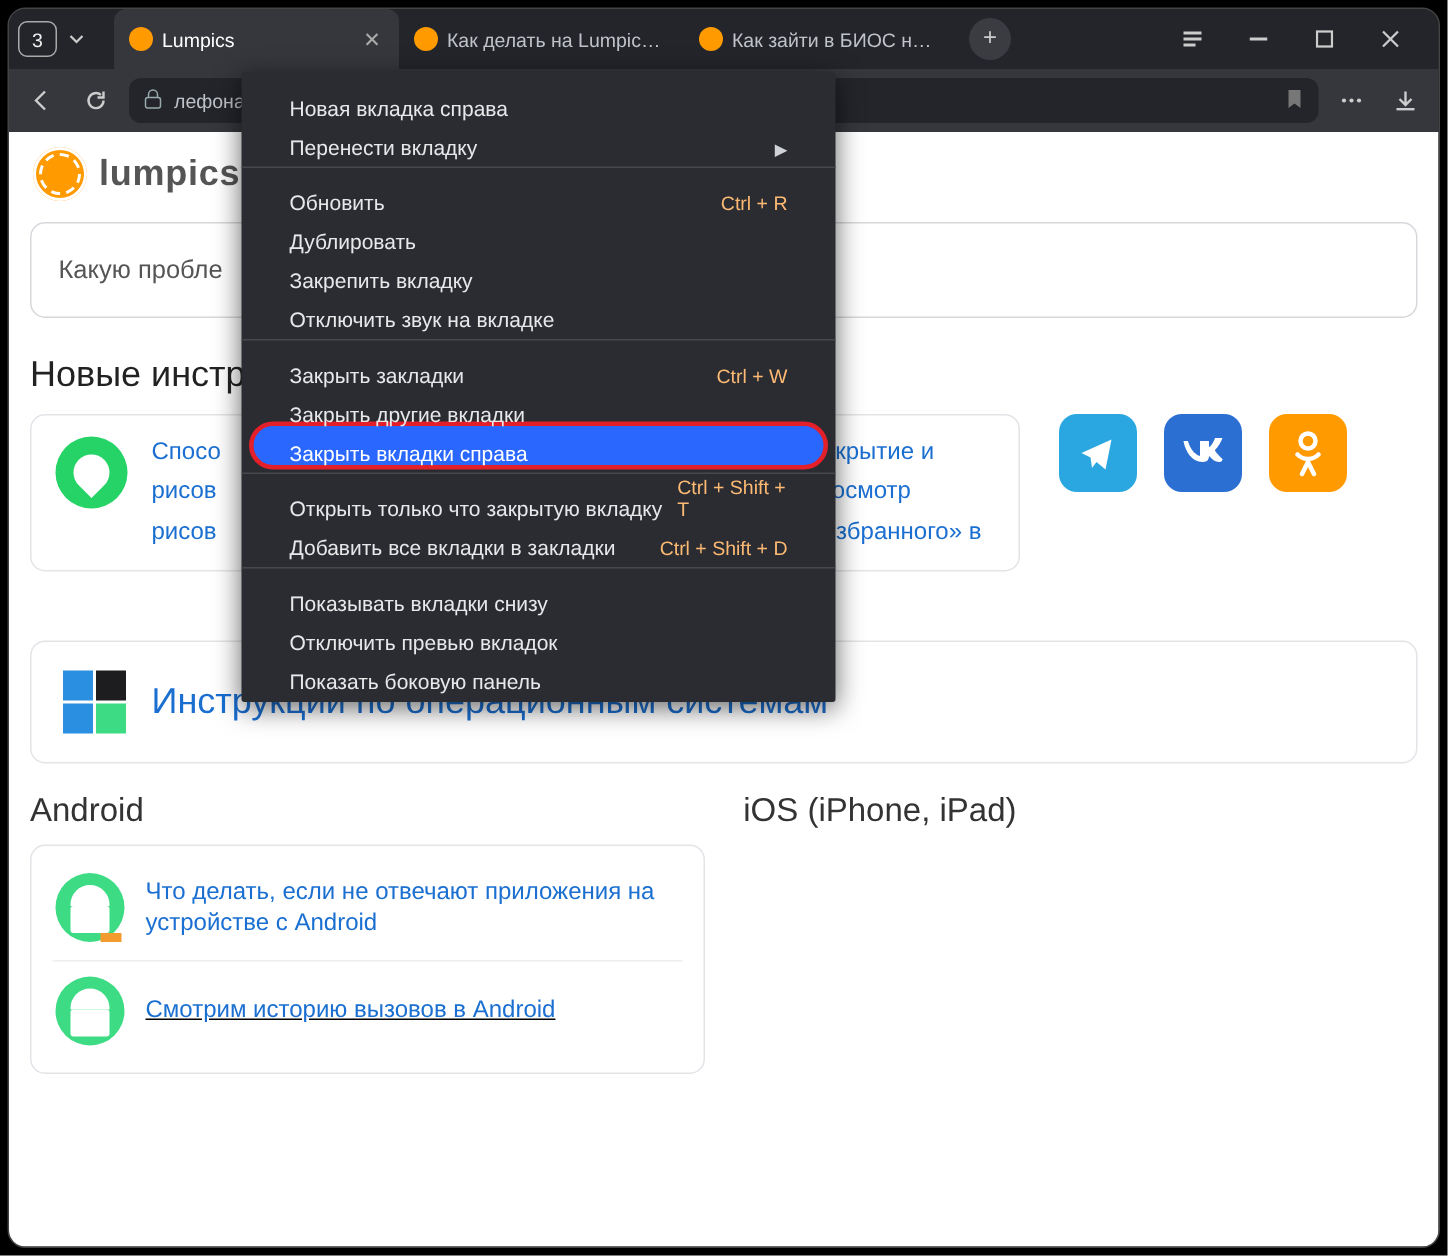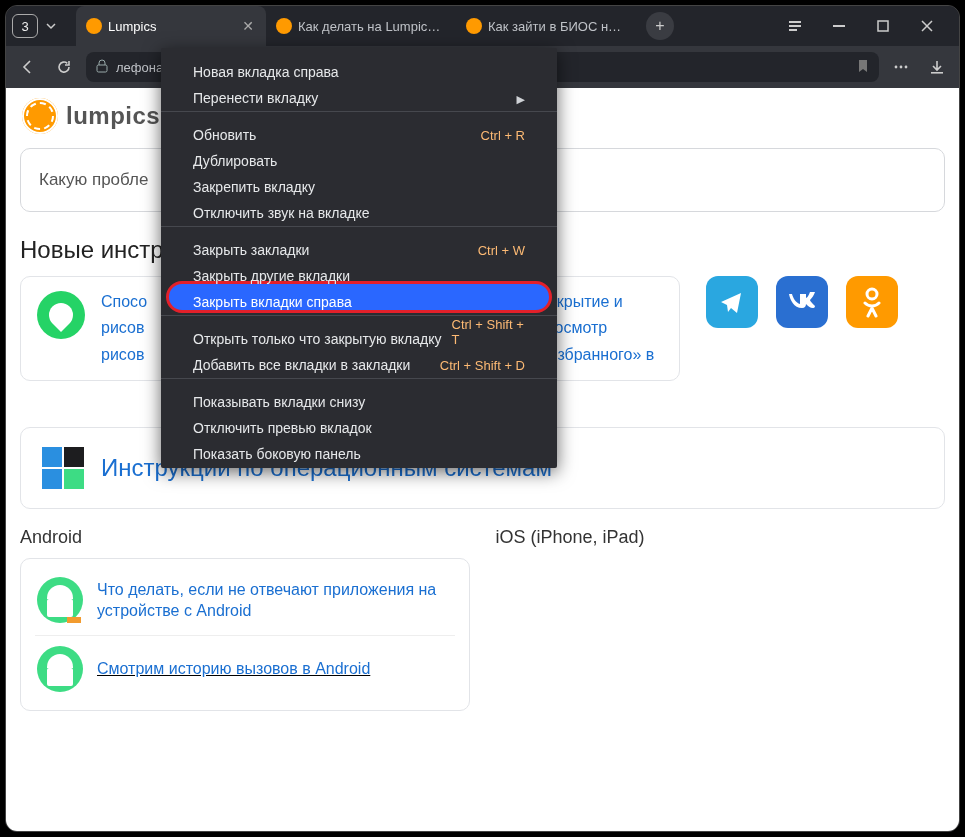--- a/index.html
+++ b/index.html
@@ -69,21 +69,21 @@
   .social.vk { background:#2a6fd1; }
   .social.ok { background:#ff9a00; }
 
   .os-banner { margin:40px 14px 10px; border:1px solid #e2e4e8; border-radius:10px; padding:18px 20px; display:flex; align-items:center; gap:16px; }
   .os-icon { width:44px; height:44px; display:flex; flex-wrap:wrap; }
   .os-icon span { width:20px; height:20px; margin:1px; }
   .os-banner-title { font-size:24px; color:#1a6fd1; }
 
   .cols { display:flex; gap:26px; padding:0 14px; margin-top:18px; }
   .col { flex:1; min-width:0; }
-  .col h3 { font-size:18px; font-weight:400; color:#333; margin-bottom:10px; }
+  .col h3 { font-size:22px; font-weight:400; color:#333; margin-bottom:10px; }
   .listcard { border:1px solid #e2e4e8; border-radius:10px; padding:8px 14px; display:flex; flex-direction:column; gap:2px; }
   .listitem { display:flex; gap:14px; align-items:center; padding:10px 2px; }
   .listitem + .listitem { border-top:1px solid #eee;text-decoration:underline; }
   .thumb { width:46px; height:46px; border-radius:50%; flex:none; position:relative; display:flex; align-items:center; justify-content:center; }
   .listitem a { color:#1a6fd1; font-size:16px; line-height:1.35; text-decoration:none; }
 
   
   .ctxmenu { position:absolute; top:42px; left:155px; width:396px; background:#2b2c31; border-radius:2px; box-shadow:0 4px 18px rgba(0,0,0,.6); padding:6px 0; z-index:50; font-size:14px; color:#e6e8ea; }
   .ctxmenu .mi { height:26px; display:flex; align-items:flex-end; padding:0 32px; gap:10px; cursor:default; position:relative; }
   .ctxmenu .mi .milabel { flex:1; white-space:nowrap; }

